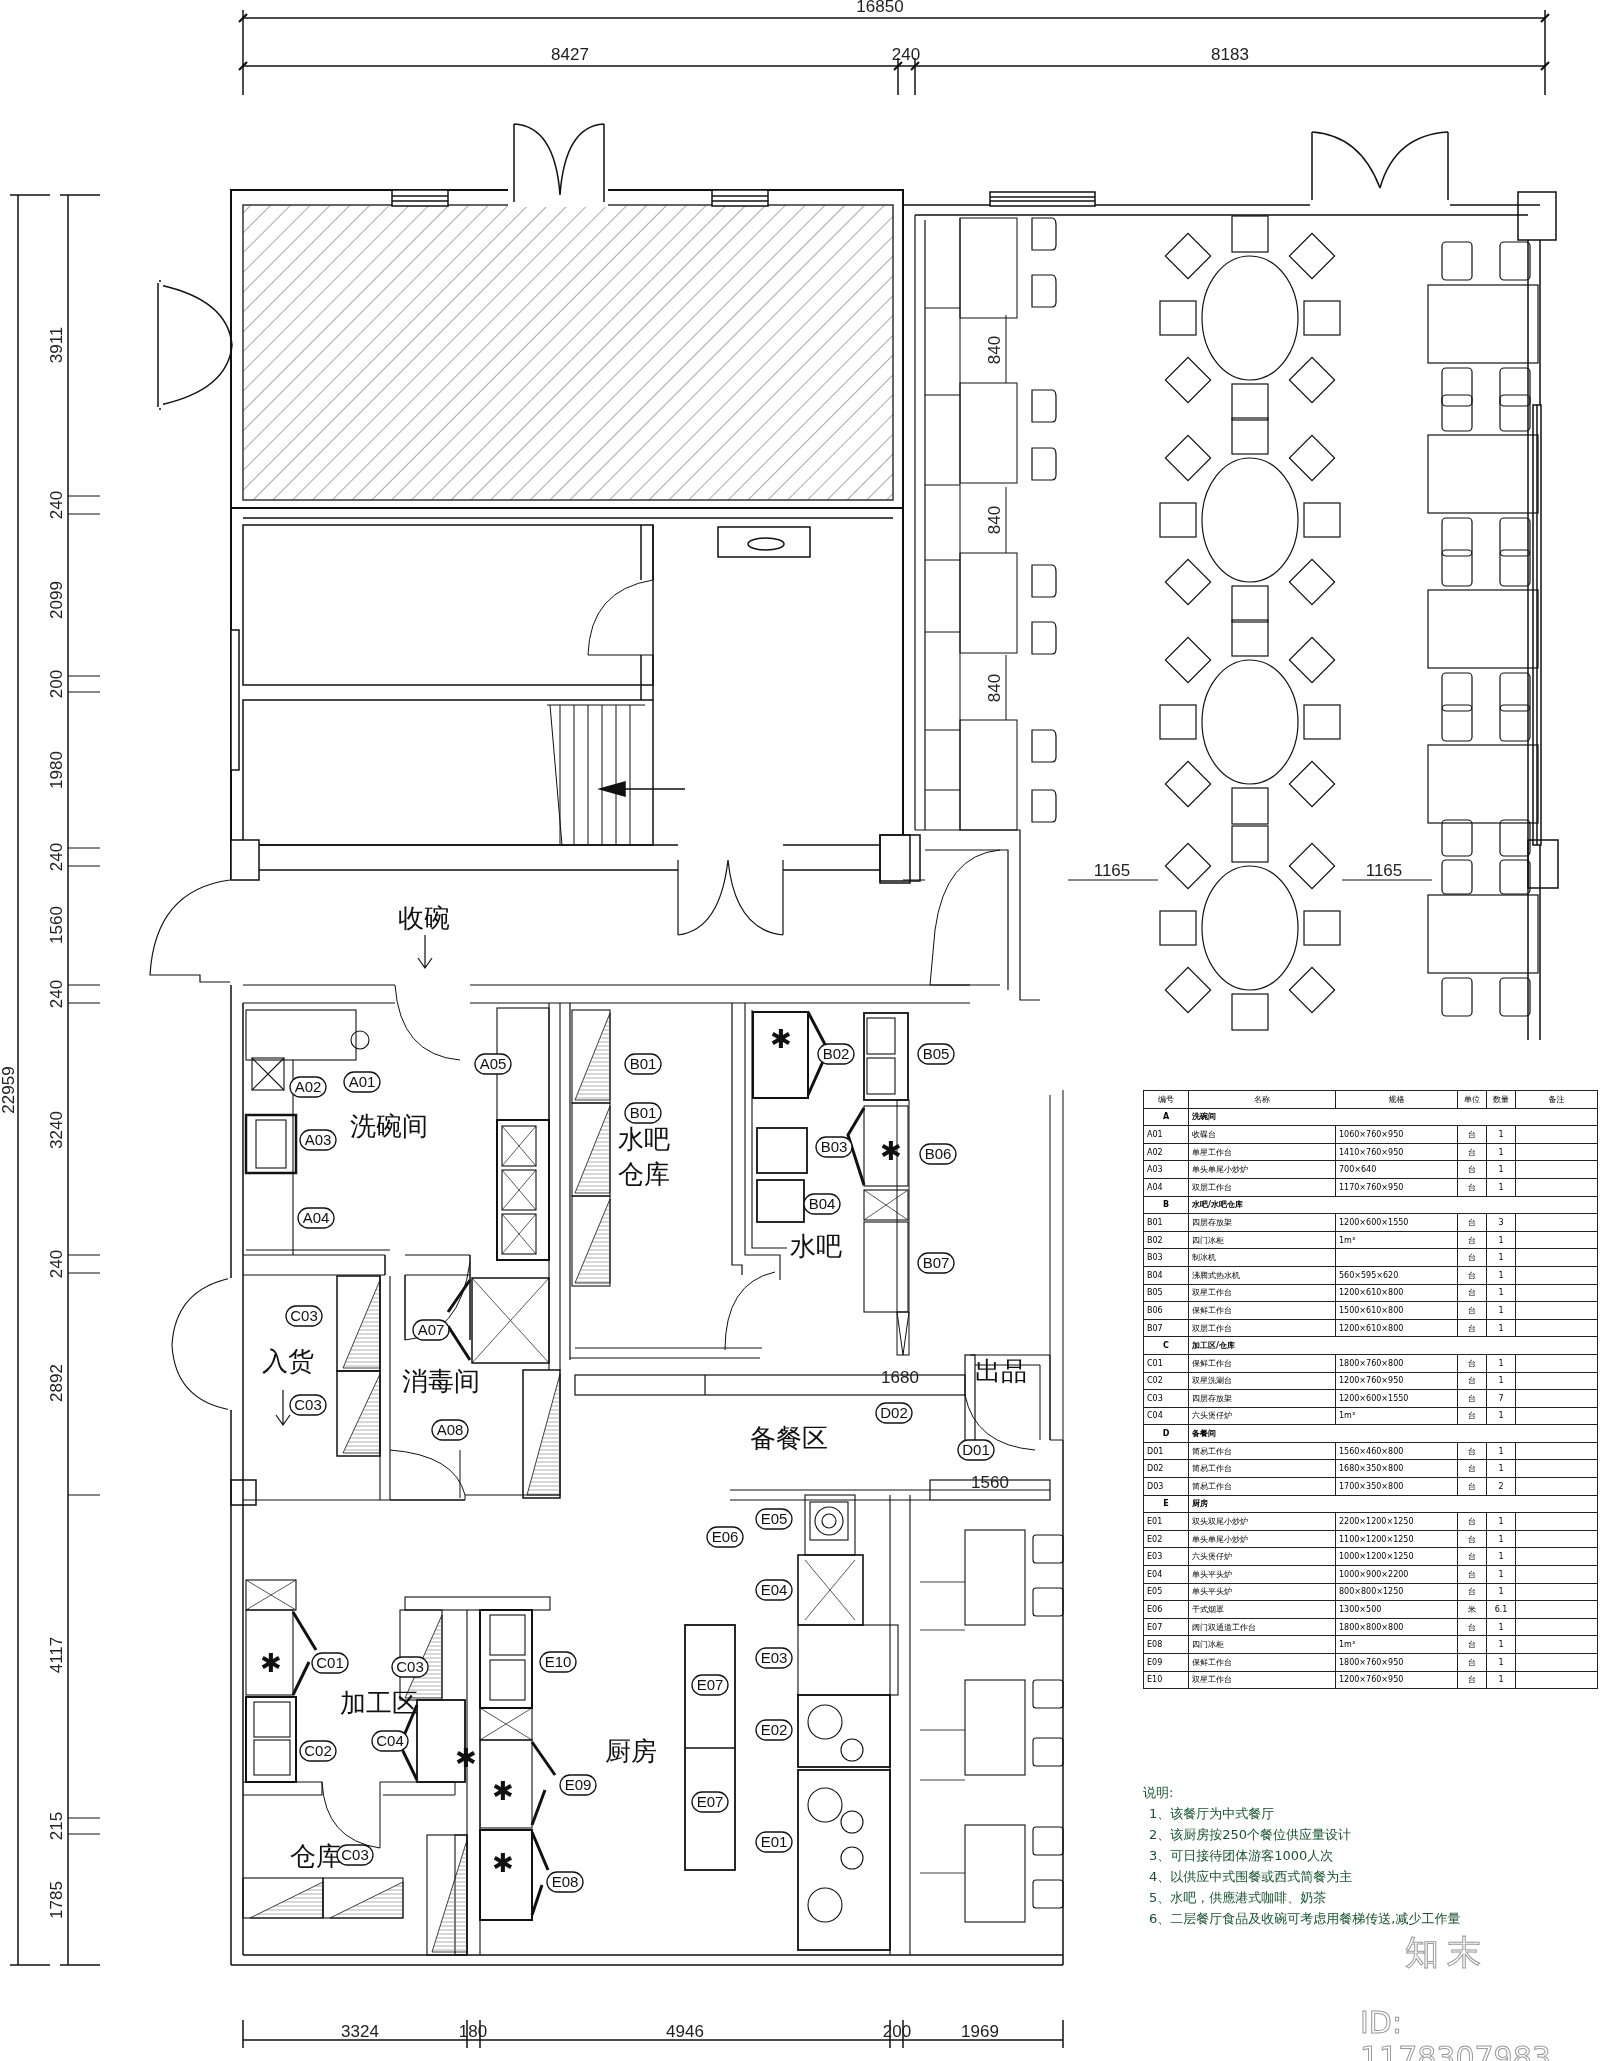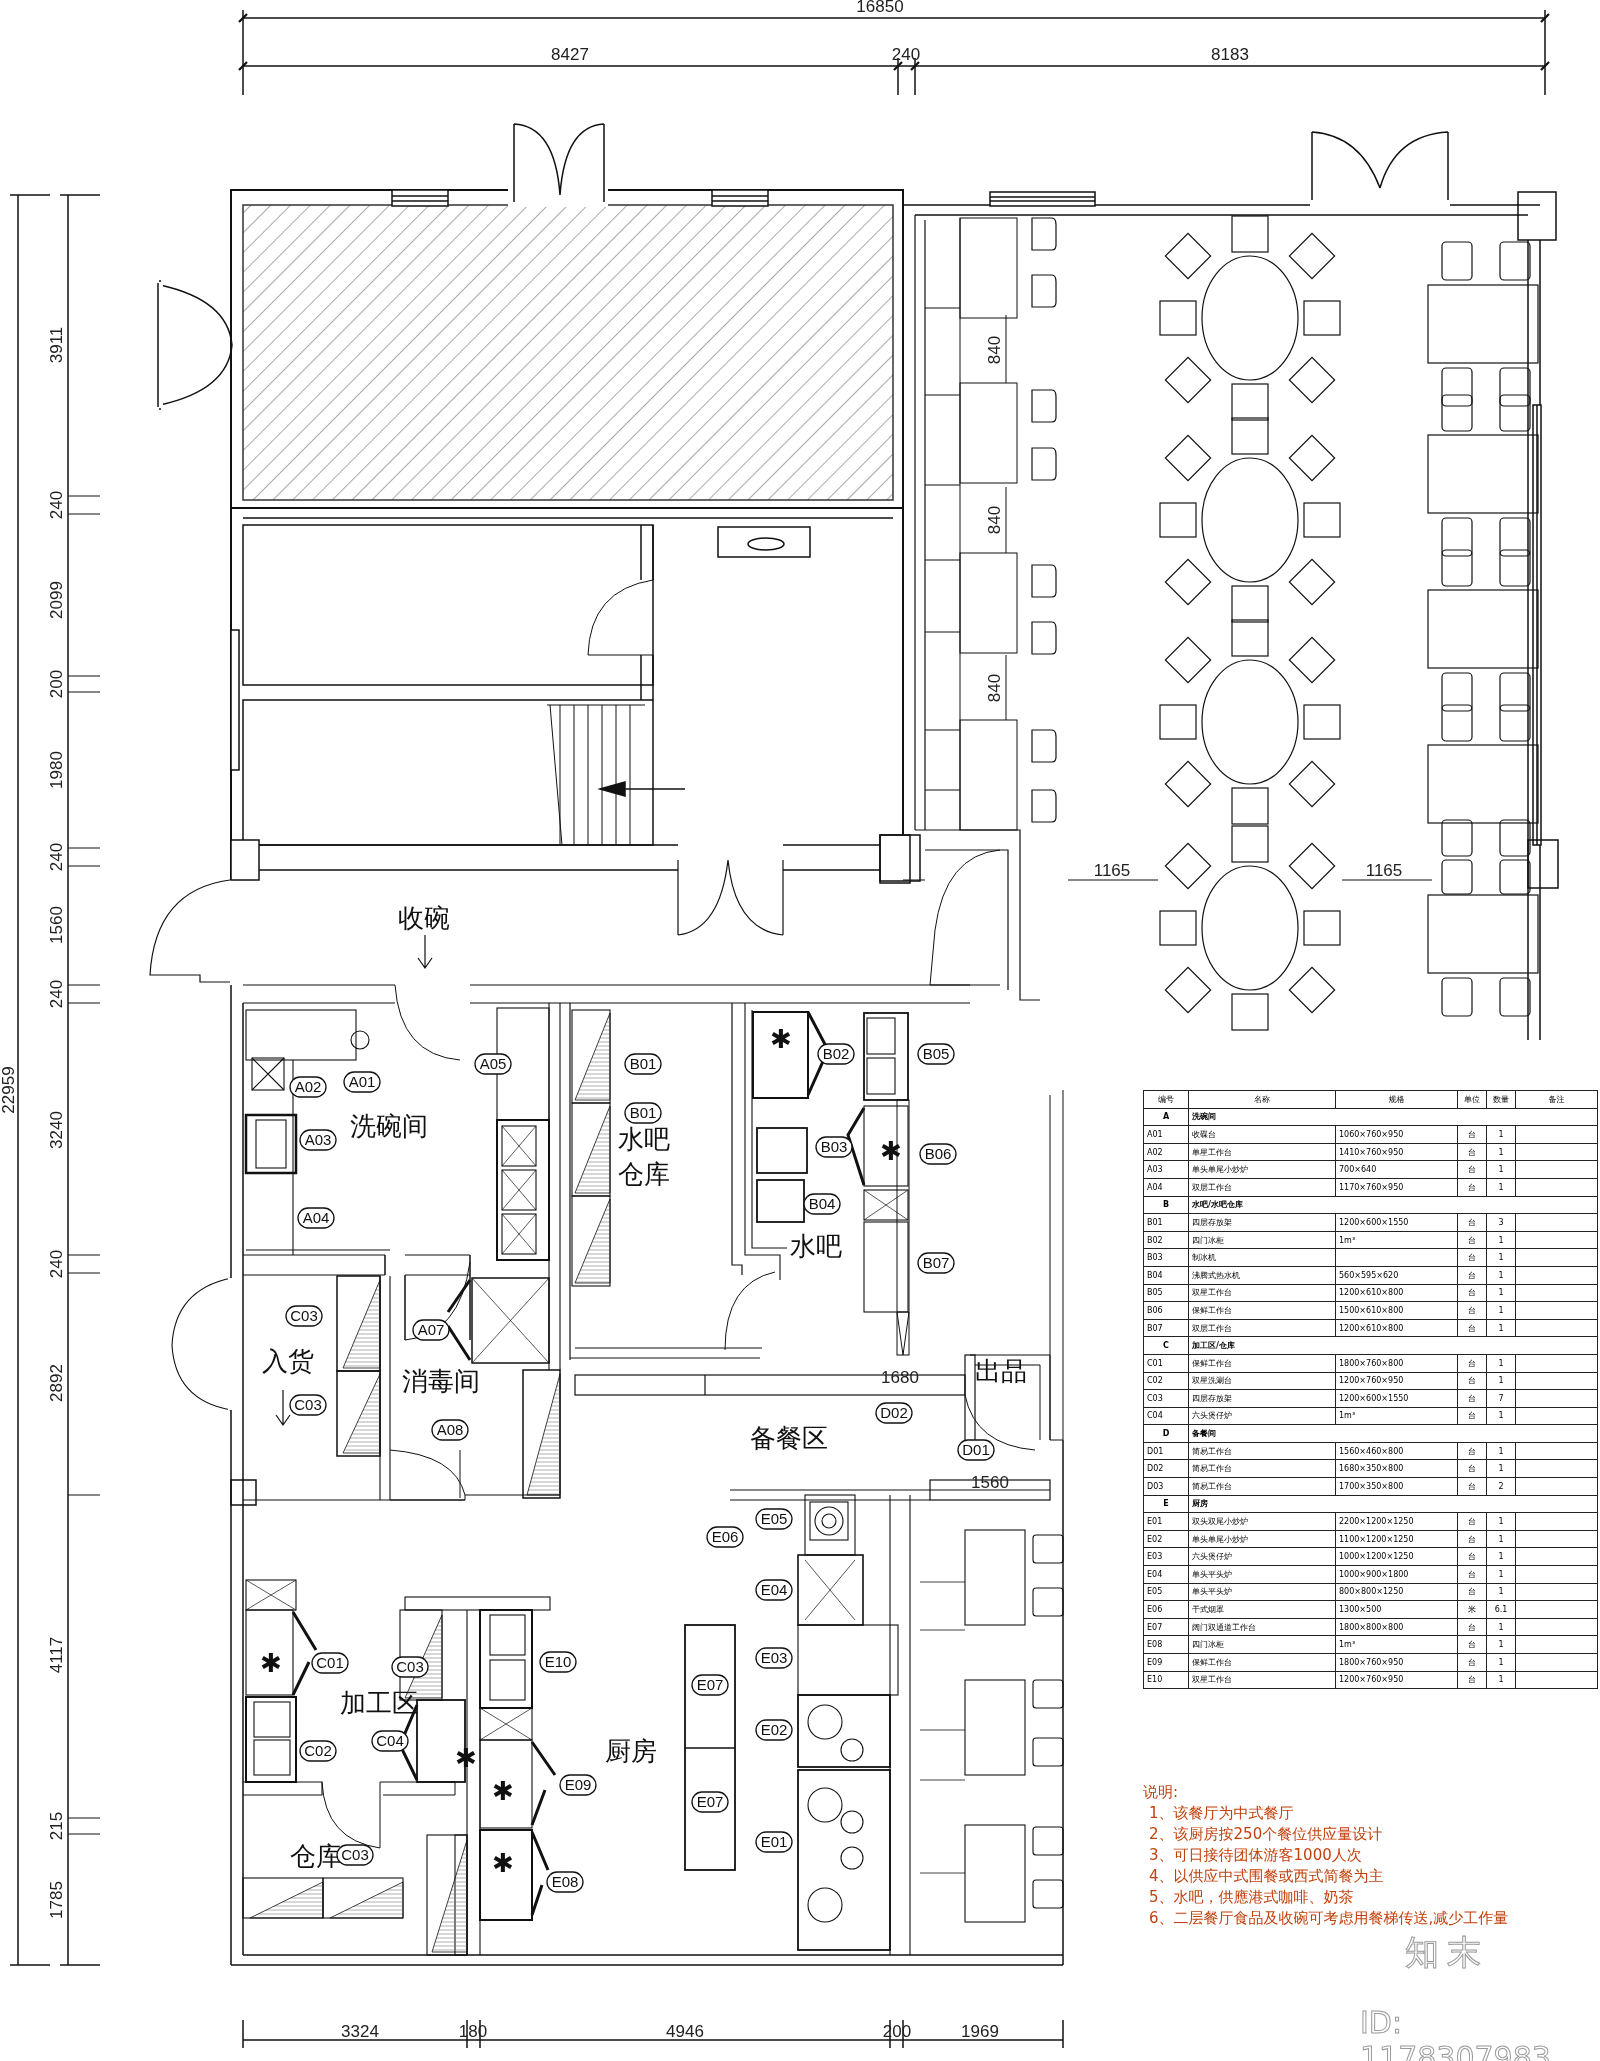--- a/index.html
+++ b/index.html
@@ -6,21 +6,21 @@
   body{width:1600px;height:2061px;position:relative;overflow:hidden;font-family:"DejaVu Sans",sans-serif;}
   svg{position:absolute;left:0;top:0;}
   .dim{font-family:"Liberation Sans Narrow","Liberation Sans",sans-serif;font-size:17px;fill:#222;}
   .room{font-family:"DejaVu Sans",sans-serif;font-size:26px;fill:#111;}
   .tag text{font-family:"Liberation Sans",sans-serif;font-size:15px;fill:#111;}
   .tbl{position:absolute;left:1143px;top:1090px;width:455px;border-collapse:collapse;font-family:"DejaVu Sans",sans-serif;font-size:8px;}
   .tbl td,.tbl th{border:1px solid #222;height:16.6px;padding:0 3px;white-space:nowrap;}
   .tbl th{font-weight:normal;text-align:center;}
   .tbl td.c{text-align:center;}
   .tbl tr.grp td{font-weight:bold;}
-  .notes{position:absolute;left:1143px;top:1782px;font-family:"DejaVu Sans",sans-serif;font-size:15px;line-height:21px;color:#c2410c;}
+  .notes{position:absolute;left:1143px;top:1782px;font-family:"DejaVu Sans",sans-serif;font-size:13px;line-height:21px;color:#14532d;}
   .notes .ln{padding-left:6px;}
   .wm-logo{position:absolute;left:1405px;top:1930px;font-family:"DejaVu Sans",sans-serif;font-size:34px;color:transparent;-webkit-text-stroke:1px #999;letter-spacing:8px;}
   .wm-id{position:absolute;left:1360px;top:2005px;font-family:"DejaVu Sans",sans-serif;font-size:30px;color:transparent;-webkit-text-stroke:1px #999;}
 </style>
 </head>
 <body>
 
 <svg width="1600" height="2061" viewBox="0 0 1600 2061" xmlns="http://www.w3.org/2000/svg">
   <defs>
     <pattern id="hatch" width="14" height="14" patternUnits="userSpaceOnUse" patternTransform="rotate(45)">
@@ -828,21 +828,21 @@
         <td>E03</td>
         <td>六头煲仔炉</td>
         <td>1000×1200×1250</td>
         <td class="c">台</td>
         <td class="c">1</td>
         <td></td>
       </tr>
       <tr>
         <td>E04</td>
         <td>单头平头炉</td>
-        <td>1000×900×1800</td>
+        <td>1000×900×2200</td>
         <td class="c">台</td>
         <td class="c">1</td>
         <td></td>
       </tr>
       <tr>
         <td>E05</td>
         <td>单头平头炉</td>
         <td>800×800×1250</td>
         <td class="c">台</td>
         <td class="c">1</td>

